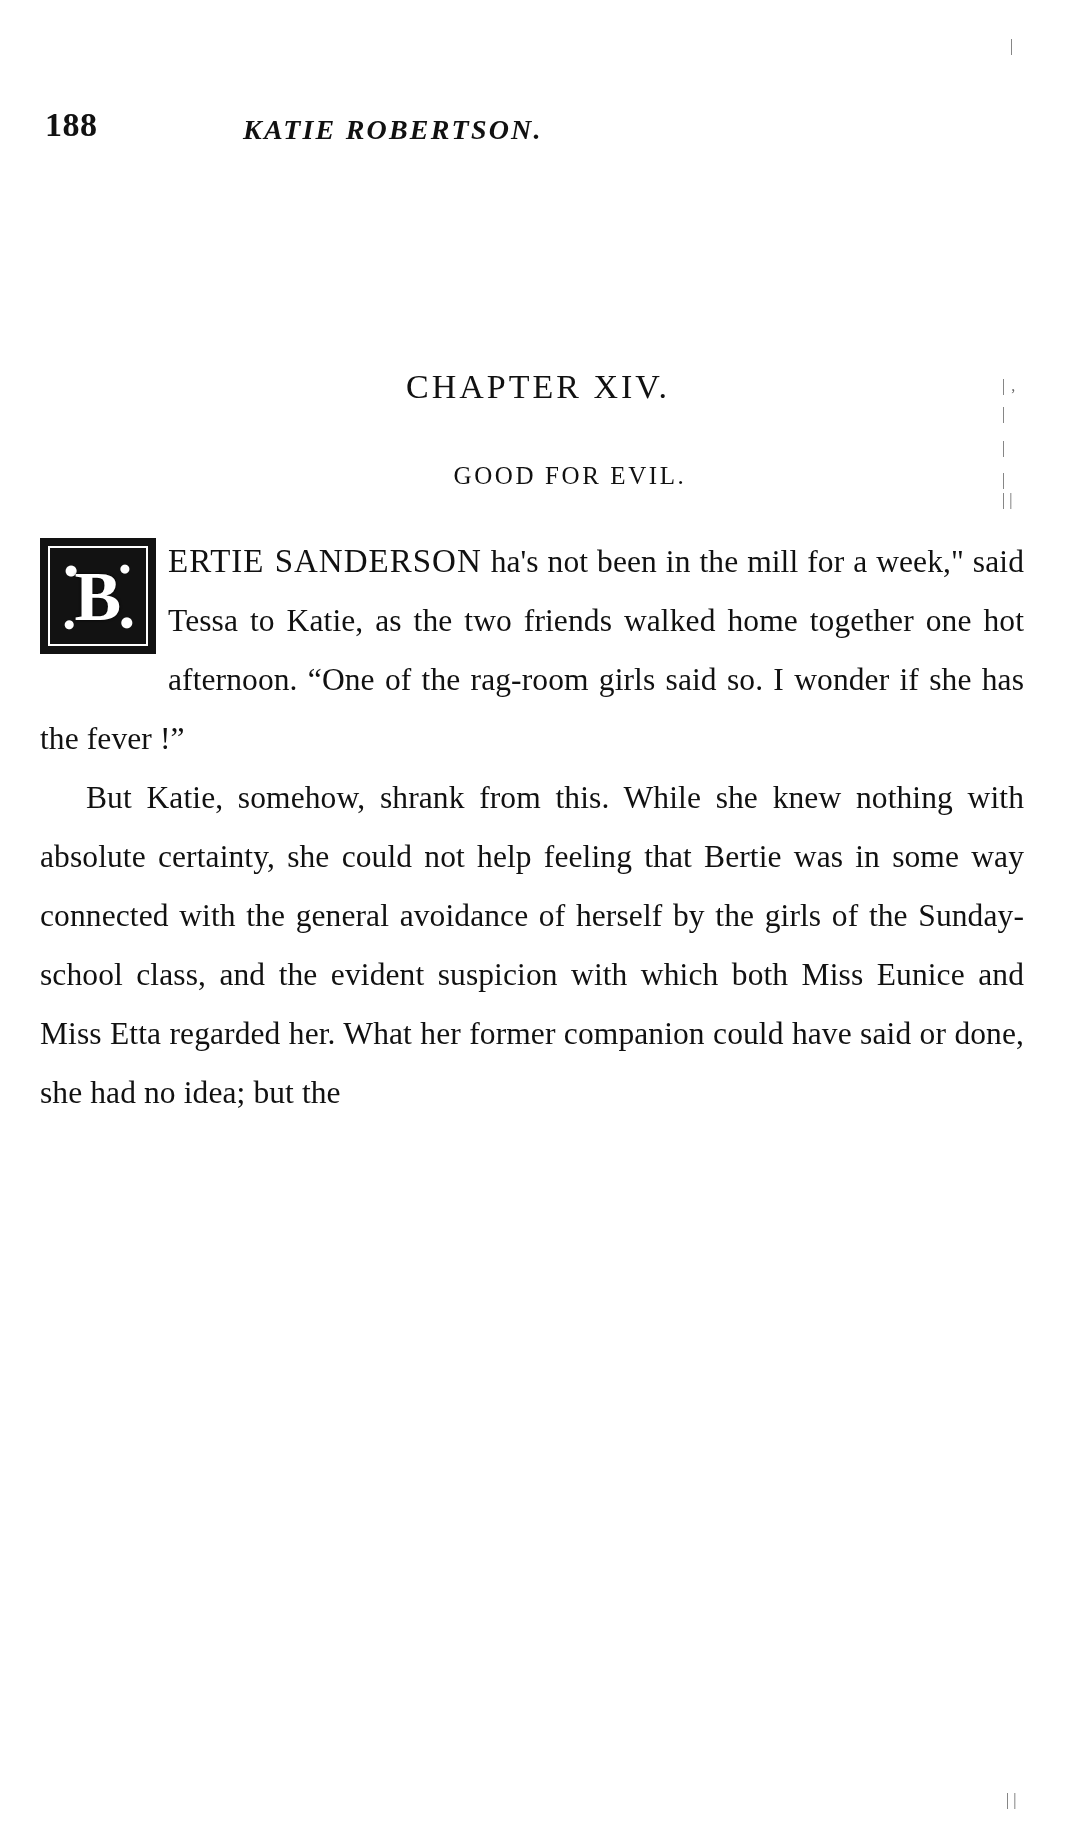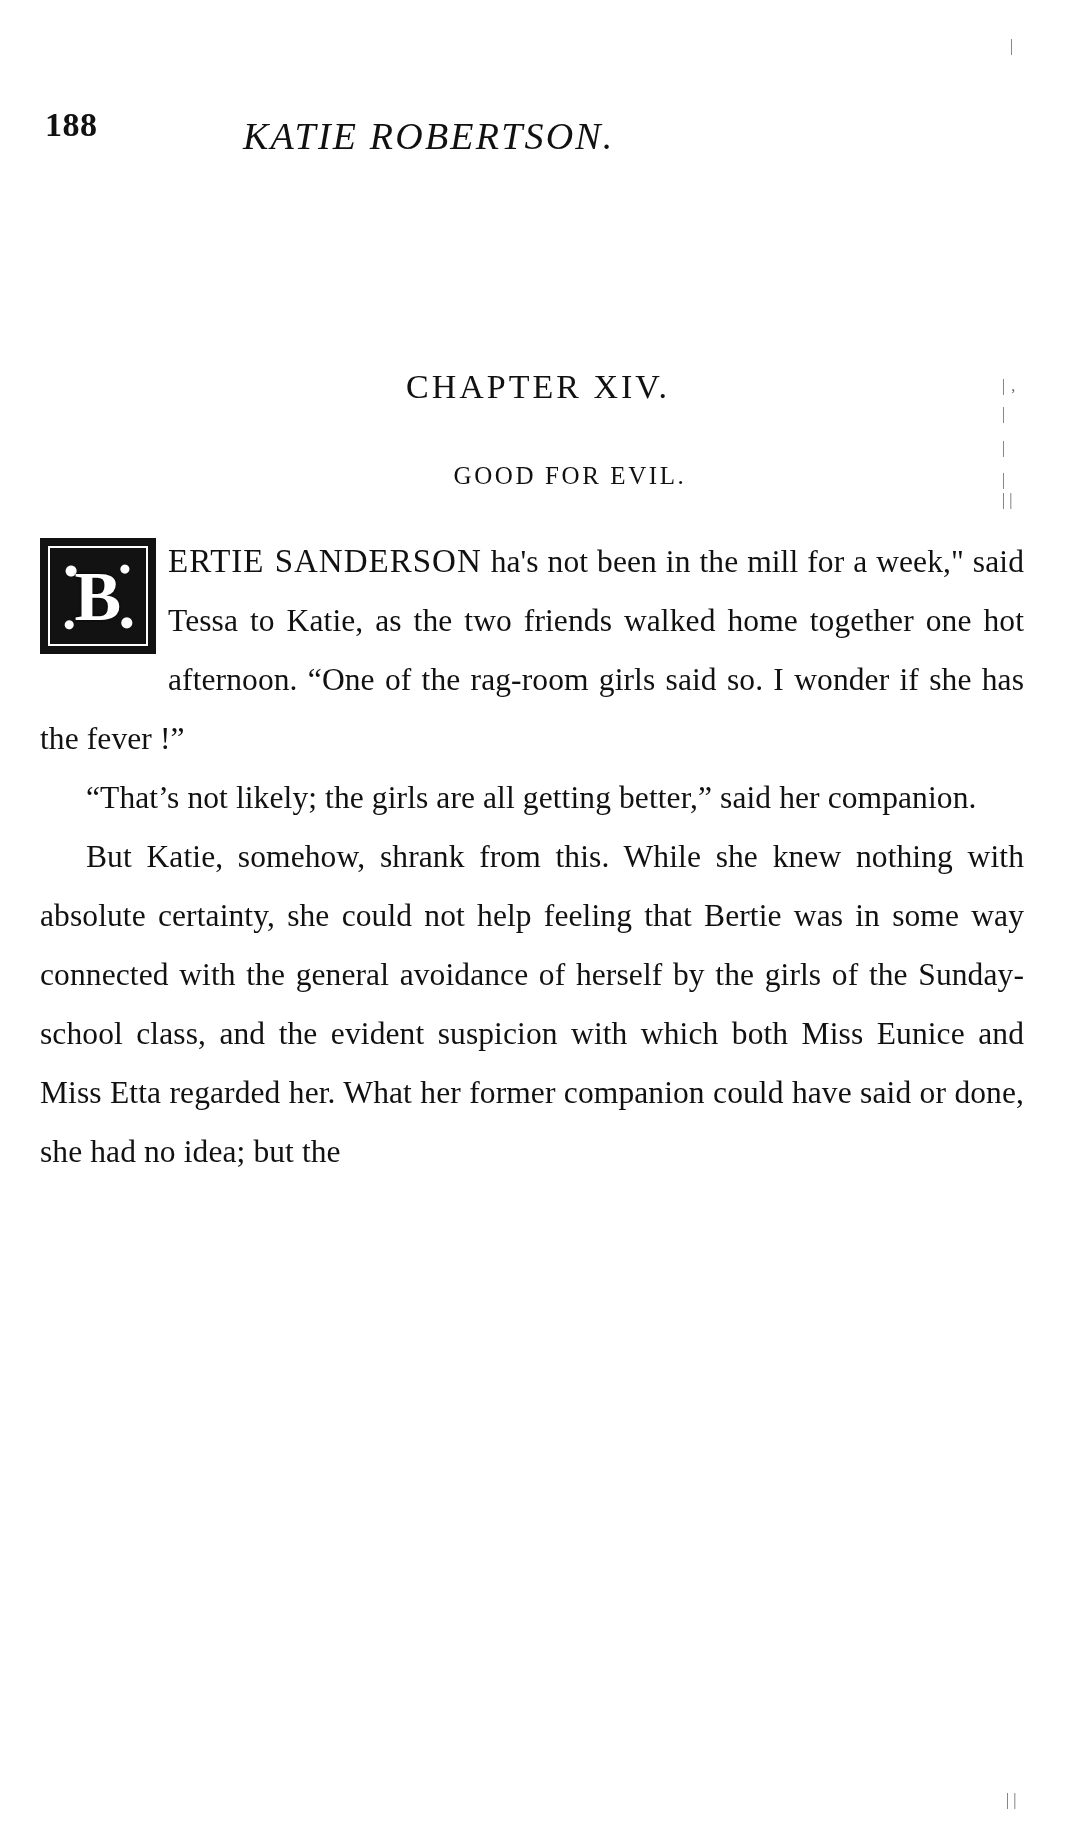--- a/index.html
+++ b/index.html
@@ -35,22 +35,22 @@
     top: 0;
     font-size: 34px;
     font-weight: bold;
     letter-spacing: 0.5px;
     line-height: 1;
   }
   .head-title {
     position: absolute;
     left: 198px;
     top: 6px;
-    font-size: 38px;
-    font-weight: normal;
+    font-size: 28px;
+    font-weight: bold;
     font-style: italic;
     letter-spacing: 2.2px;
   }
 
   
   .margin-mark {
     position: absolute;
     color: #6a6a6a;
     font-size: 16px;
     line-height: 1;
@@ -168,19 +168,18 @@
 
   <div class="body-block">
 
     <p class="para">
       <span class="dropcap">
         <span class="inner"></span>
         <span class="letter">B</span>
       </span><span class="first-line-caps">ERTIE  SANDERSON</span><span> ha's not been in the mill for a week," said Tessa to Katie, as the two friends walked home together one hot afternoon.  “One of the rag-room girls said so.  I wonder if she has the fever !”</span>
     </p>
 
-    <p class="para indent">“That’s not likely; the girls are all getting better,” said her companion.</p>
 
 
     <p class="para indent">But Katie, somehow, shrank from this. While she knew nothing with absolute certainty, she could not help feeling that Bertie was in some way connected with the general avoidance of herself by the girls of the Sunday-school class, and the evident suspicion with which both Miss Eunice and Miss Etta regarded her.  What her former companion could have said or done, she had no idea; but the</p>
 
   </div>
 </div>
 
 </body></html>

